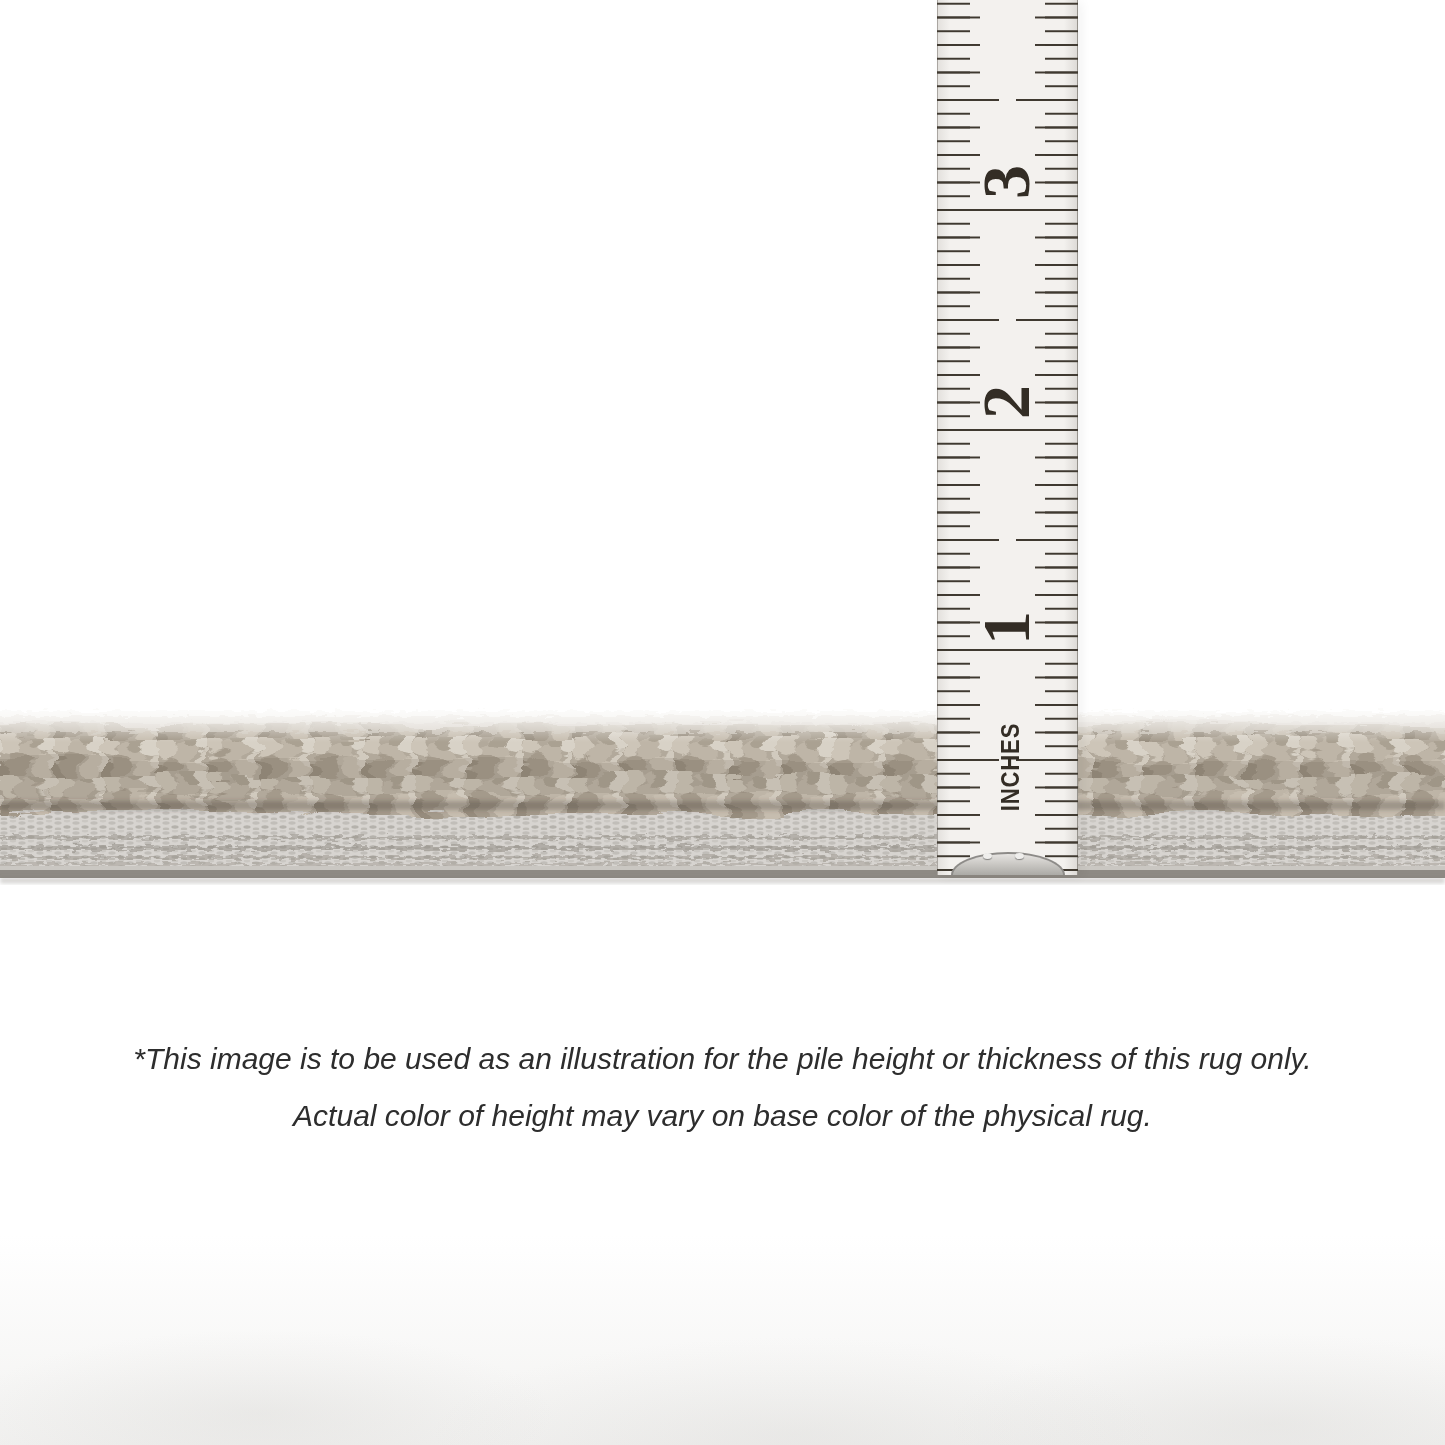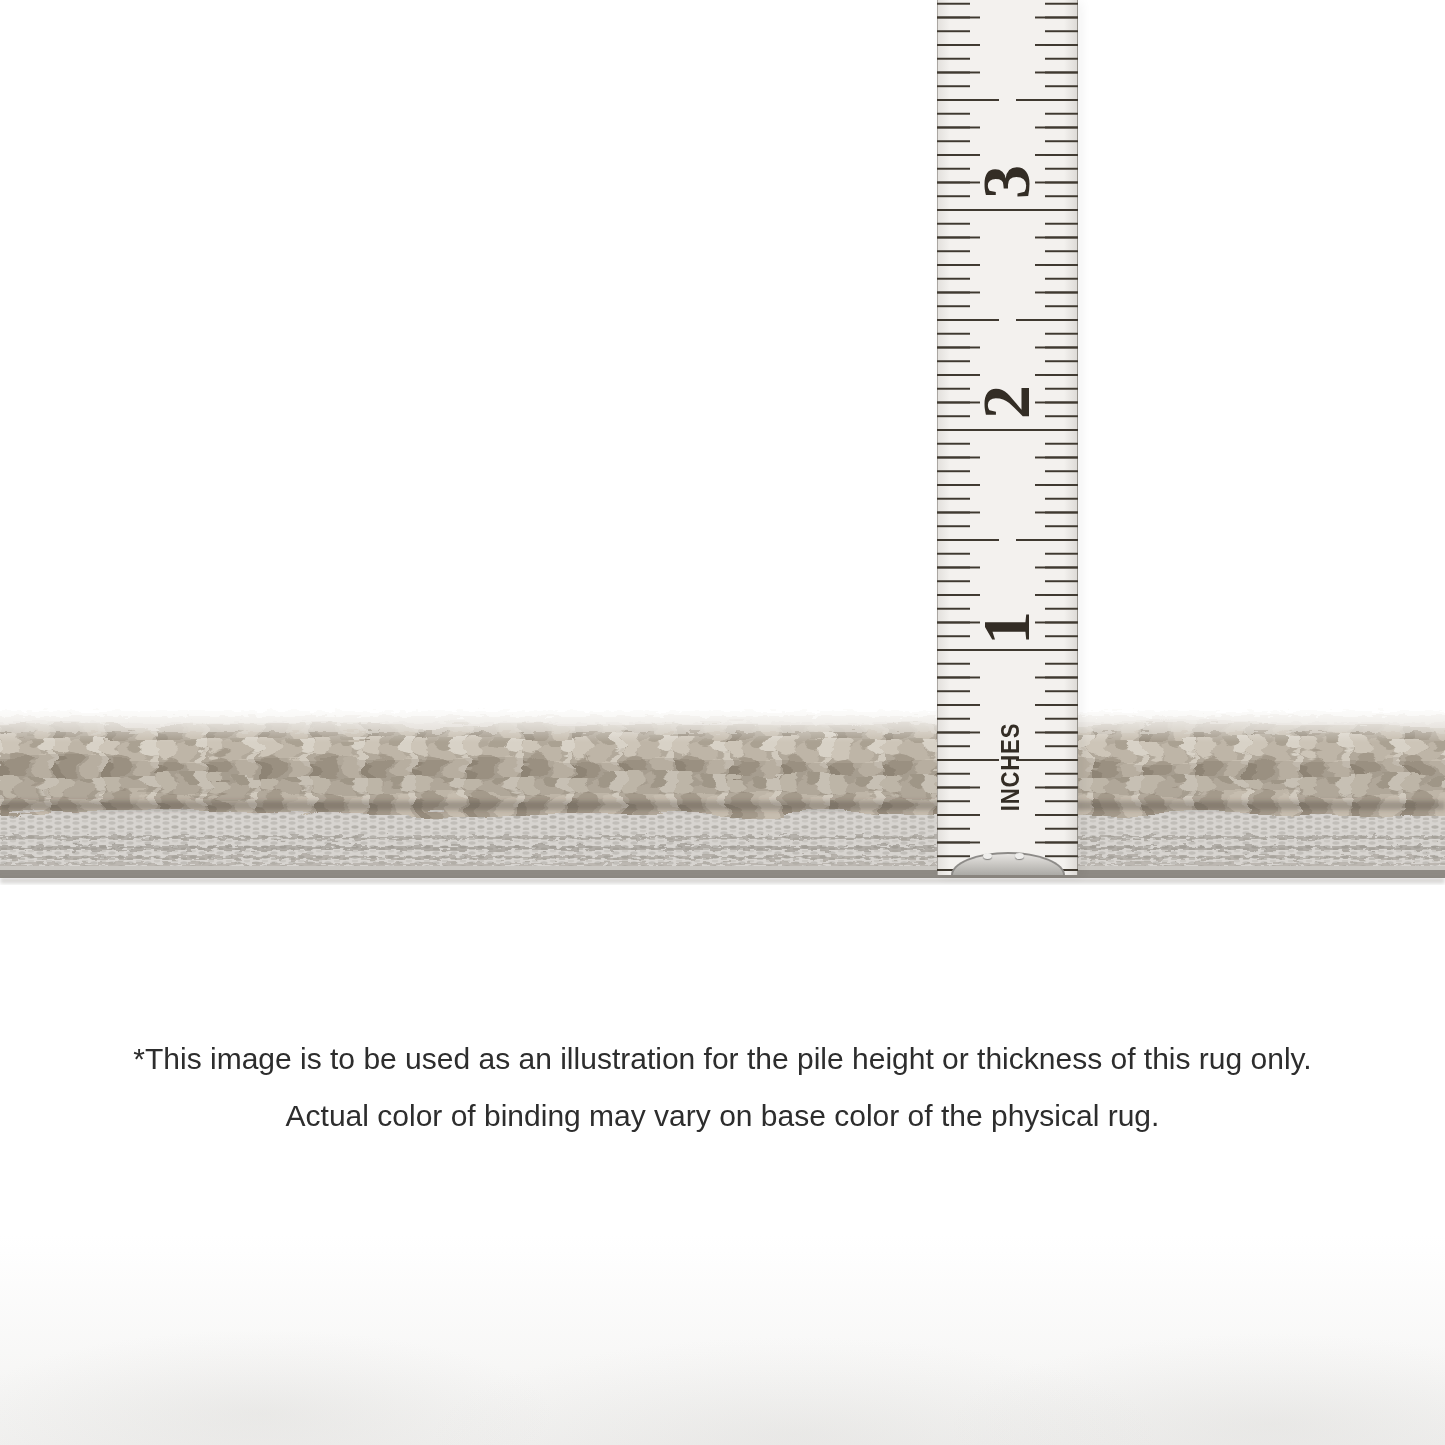--- a/index.html
+++ b/index.html
@@ -70,21 +70,21 @@
     content:"";position:absolute;top:-1px;width:9px;height:6px;border-radius:50%;
     background:#efeeec;box-shadow:0 1px 1px rgba(0,0,0,0.4);
   }
   .metal-end::before{left:30px;} .metal-end::after{left:62px;}
 
   
   .caption{
     position:absolute;top:1030px;left:0;width:1445px;text-align:center;
     color:#2d2d2d;font-size:30px;line-height:57px;z-index:2;
   }
-  .caption p{margin:0;}
+  .caption p{margin:0;font-style:italic;}
 
   
   .reflection{
     position:absolute;left:0;top:1235px;width:1445px;height:210px;z-index:1;
     background:
       radial-gradient(420px 120px at 18% 85%, rgba(190,188,184,0.18), rgba(0,0,0,0) 70%),
       radial-gradient(520px 140px at 55% 95%, rgba(190,188,184,0.16), rgba(0,0,0,0) 70%),
       radial-gradient(460px 130px at 88% 90%, rgba(190,188,184,0.18), rgba(0,0,0,0) 70%),
       linear-gradient(to bottom, rgba(228,227,224,0) 0%, rgba(228,227,224,0.30) 65%, rgba(222,221,218,0.45) 100%);
   }
@@ -158,17 +158,17 @@
   <div class="ruler">
     <span class="num num-3">3</span>
     <span class="num num-2">2</span>
     <span class="num num-1">1</span>
     <span class="unit">INCHES</span>
     <div class="metal-end"></div>
   </div>
 
   <div class="caption">
     <p>*This image is to be used as an illustration for the pile height or thickness of this rug only.</p>
-    <p>Actual color of binding may vary on base color of the physical rug.</p>
+    <p>Actual color of height may vary on base color of the physical rug.</p>
   </div>
 
   <div class="reflection"></div>
 </div>
 
 </body></html>

